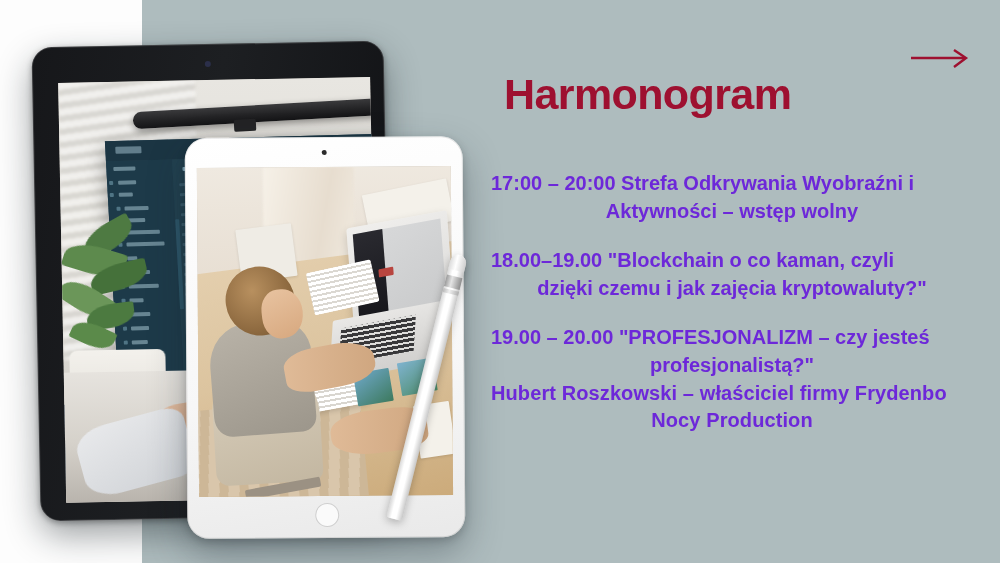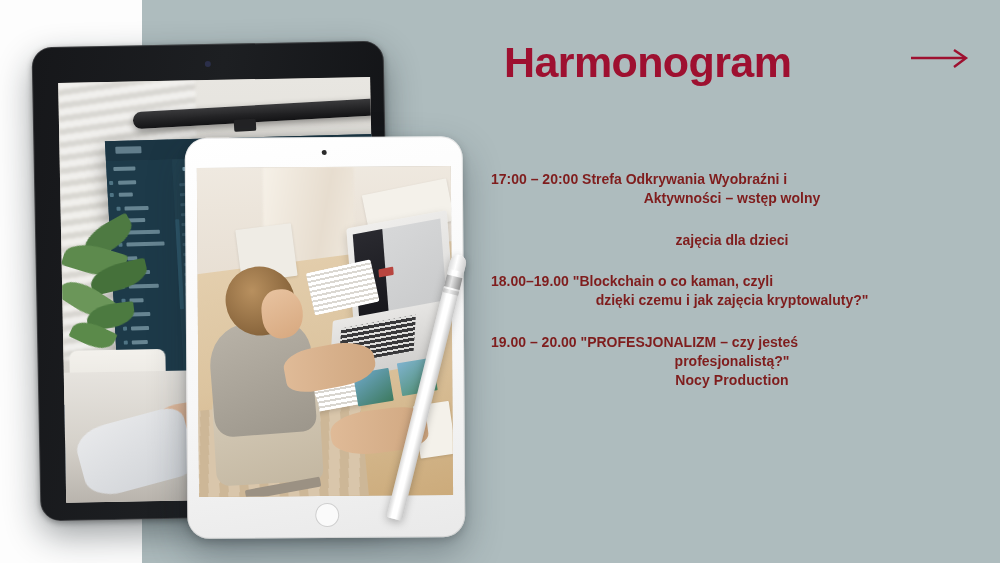--- a/index.html
+++ b/index.html
@@ -270,29 +270,29 @@
   }
   .arrow{
     position:absolute;right:2px;top:48px;width:62px;height:20px;
   }
   .headline{
     position:absolute;left:13px;top:38px;width:420px;
     color:#9e1030;
     font-size:43px;font-weight:700;line-height:1.13;
     letter-spacing:-0.6px;
   }
-  .headline span{display:block;}
+  .headline span{display:block;margin-top:32px;}
   .schedule{
     position:absolute;left:0;top:170px;width:482px;
   }
   .item{margin-bottom:22px;}
   .item:last-child{margin-bottom:0;}
   .line{
-    color:#7f1d1d;
-    font-size:14px;line-height:1.38;
+    color:#6d28d9;
+    font-size:20px;line-height:1.38;
     font-weight:700;
     text-align:justify;
     text-justify:inter-word;
   }
   .line.justified{text-align-last:left;}
   .line.light{font-weight:700;letter-spacing:.1px;}
   .nowrap-last{text-align:center;}
 </style>
 </head>
 <body>
@@ -465,30 +465,30 @@
     </div>
 
     <div class="schedule">
 
       <div class="item">
         <div class="line justified">17:00 – 20:00 Strefa Odkrywania Wyobraźni i</div>
         <div class="line nowrap-last">Aktywności – wstęp wolny</div>
       </div>
 
       <div class="item">
-        <div class="line nowrap-last">zajęcia dla dzieci</div>
       </div>
 
       <div class="item">
         <div class="line justified">18.00–19.00 "Blockchain o co kaman, czyli</div>
         <div class="line nowrap-last">dzięki czemu i jak zajęcia kryptowaluty?"</div>
       </div>
 
       <div class="item">
         <div class="line justified">19.00 – 20.00 "PROFESJONALIZM – czy jesteś</div>
         <div class="line nowrap-last">profesjonalistą?"</div>
+        <div class="line light justified">Hubert Roszkowski – właściciel firmy Frydenbo</div>
         <div class="line light nowrap-last">Nocy Production</div>
       </div>
 
     </div>
   </div>
 
 </div>
 
 </body></html>

